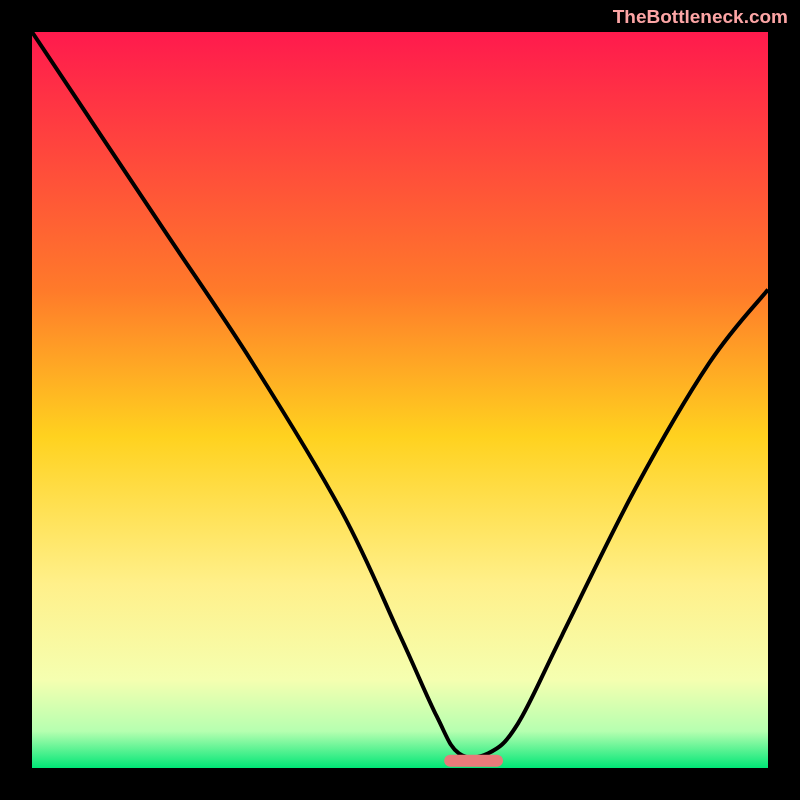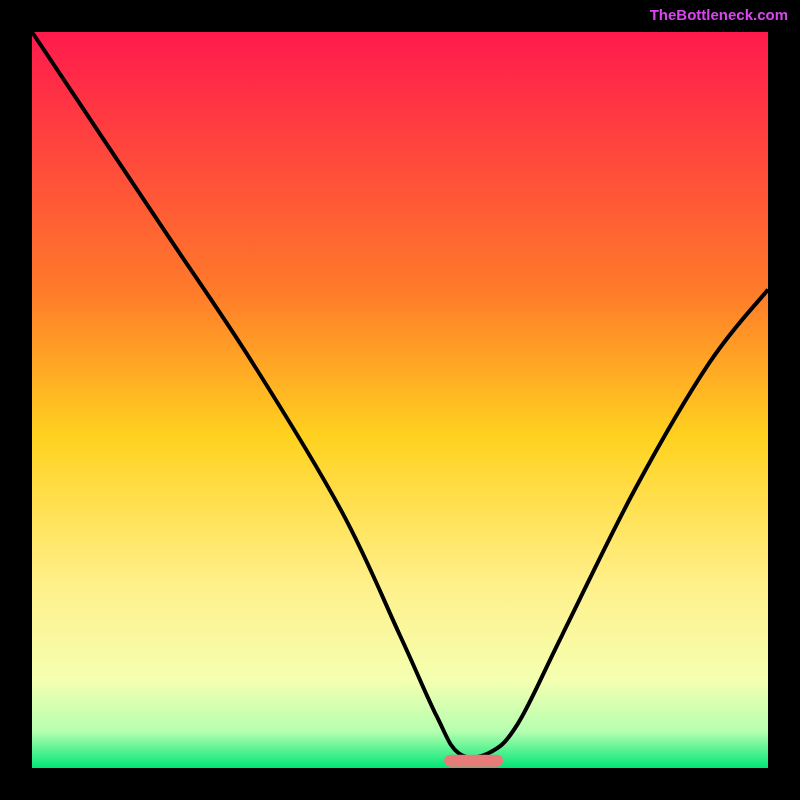--- a/index.html
+++ b/index.html
@@ -8,23 +8,23 @@
     width: 800px;
     height: 800px;
     background: #000;
     position: relative;
     overflow: hidden;
   }
   .watermark {
     position: absolute;
     top: 6px;
     right: 12px;
-    color: #d946ef;
+    color: #fca5a5;
     font-family: Arial, sans-serif;
-    font-size: 15px;
+    font-size: 19px;
     font-weight: bold;
     z-index: 10;
   }
   .plot-area {
     position: absolute;
     left: 32px;
     top: 32px;
     width: 736px;
     height: 736px;
   }

